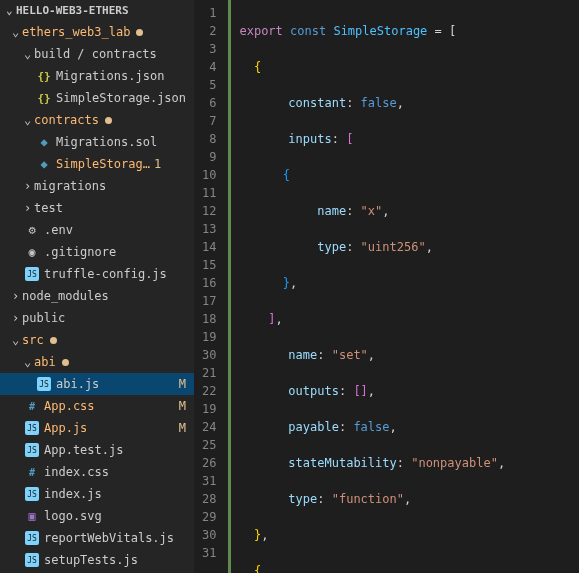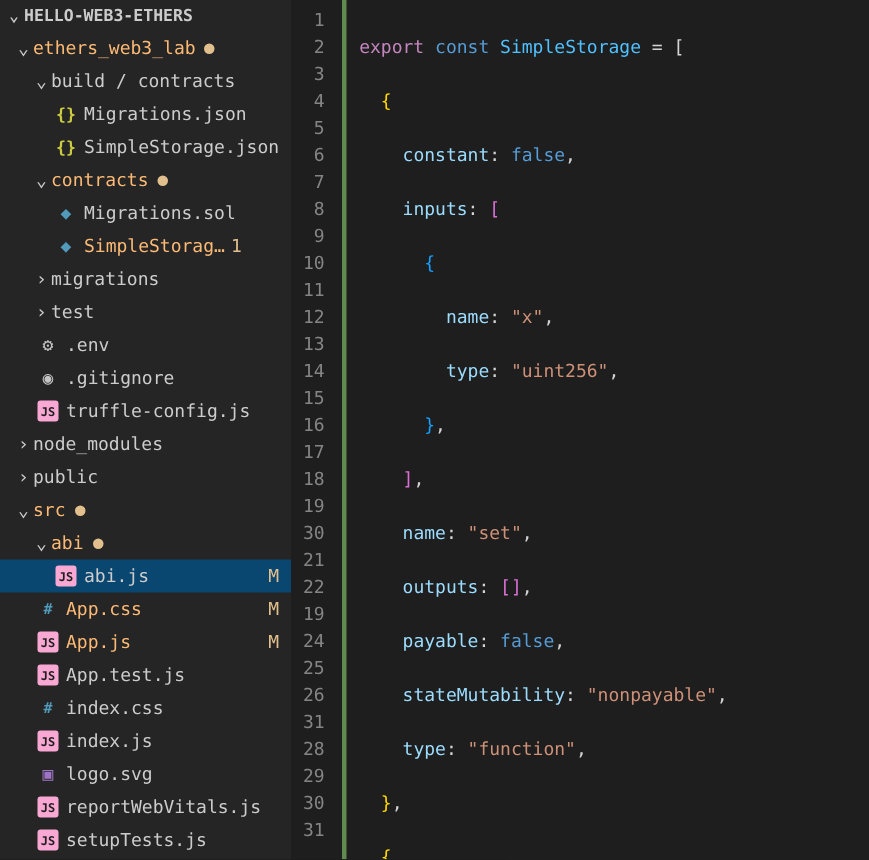--- a/index.html
+++ b/index.html
@@ -16,28 +16,28 @@
 .m-badge { color: #e2c08d; margin-left: auto; margin-right: 8px; font-size: 12px; }
 .num-badge { color: #e2c08d; margin-left: 4px; font-size: 12px; }
 .ind { display: inline-block; flex-shrink: 0; }
 .editor { flex: 1; background: #1e1e1e; display: flex; overflow: hidden; }
 .gutter { background: #1e1e1e; text-align: right; padding: 4px 12px 4px 8px; color: #858585; font-size: 12px; line-height: 18px; user-select: none; }
 .code { flex: 1; padding: 4px 0; font-size: 12px; line-height: 18px; white-space: pre; overflow: hidden; border-left: 3px solid #608b4e; }
 .line { height: 18px; padding-left: 8px; }
 .kw { color: #c586c0; }
 .kw2 { color: #569cd6; }
 .var { color: #4fc1ff; }
-.prop { color: #9cdcfe; }
+.prop { color: #9cdcfe; margin-left: 20px; }
 .str { color: #ce9178; }
 .bool { color: #569cd6; }
 .punc { color: #d4d4d4; }
 .brace { color: #ffd700; }
 .brace2 { color: #da70d6; }
 .brace3 { color: #179fff; }
-.ic-js { background: #f9a8d4; color: #1e1e1e; font-size: 8px; font-weight: bold; border-radius: 2px; width: 14px; height: 14px; display: flex; align-items: center; justify-content: center; }
+.ic-js { background: #7dd3fc; color: #1e1e1e; font-size: 8px; font-weight: normal; border-radius: 2px; width: 14px; height: 14px; display: flex; align-items: center; justify-content: center; }
 .ic-json { color: #cbcb41; font-size: 11px; font-weight: bold; }
 .ic-css { color: #519aba; font-size: 10px; font-weight: bold; }
 .ic-folder { color: #c5c5c5; }
 .ic-gear { color: #c5c5c5; }
 .ic-sol { color: #519aba; }
 .ic-svg { color: #a074c4; }
 </style>
 </head>
 <body>
 

